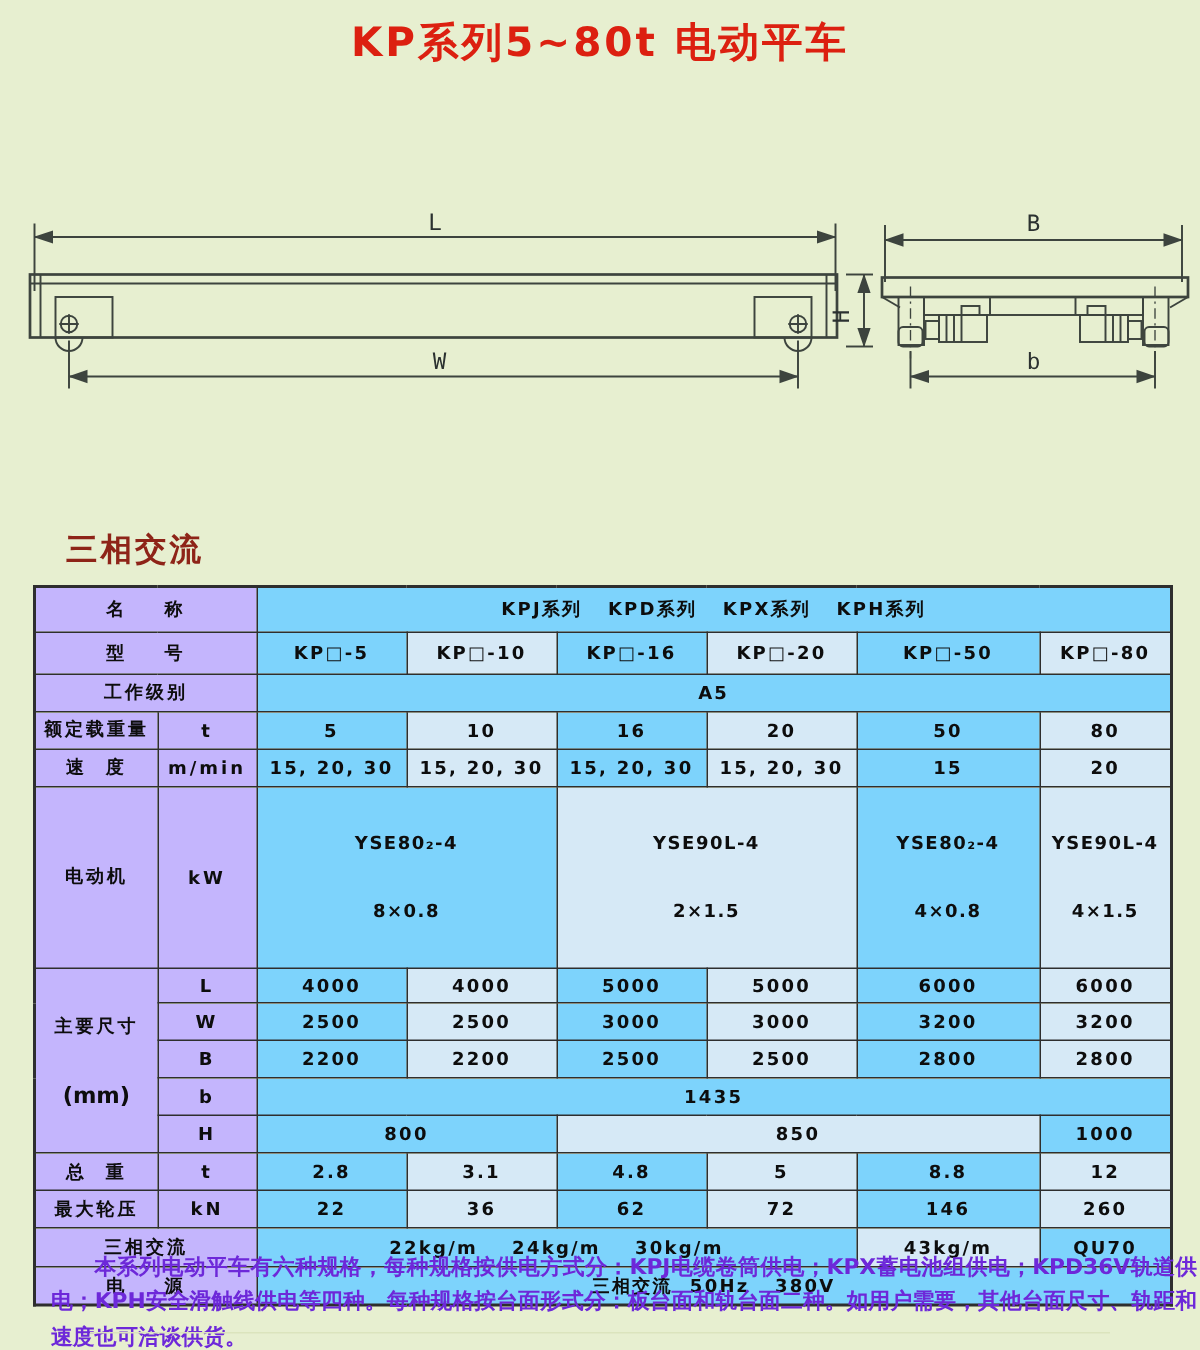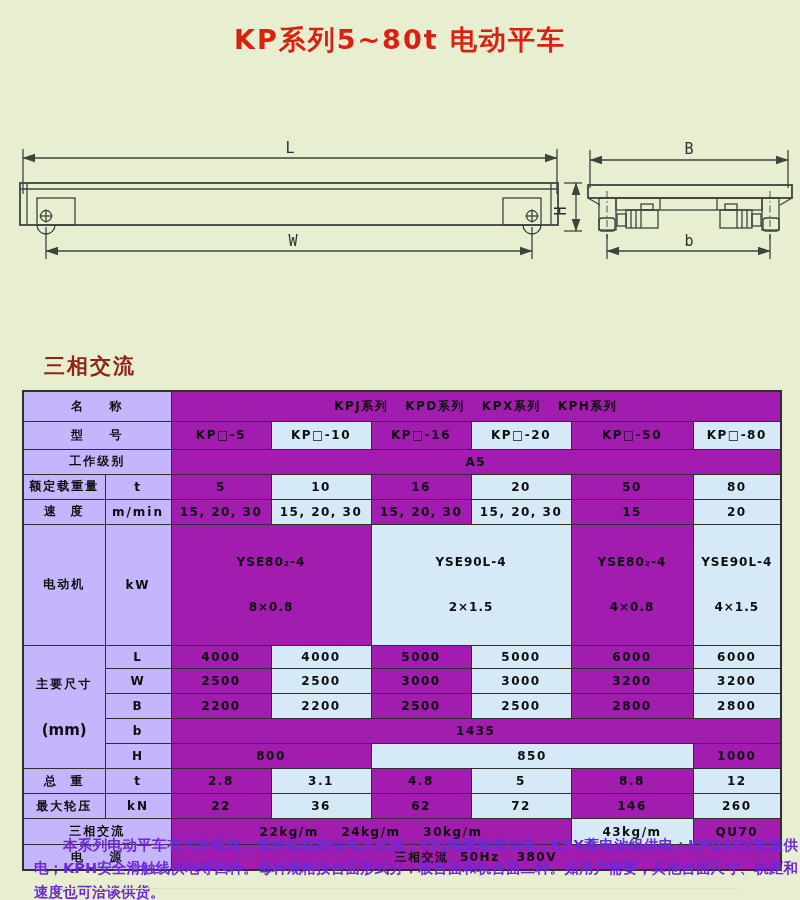--- a/index.html
+++ b/index.html
@@ -3,21 +3,21 @@
 <meta charset="utf-8">
 <style>
   html,body{margin:0;padding:0;}
   body{
     width:800px;height:900px;position:relative;overflow:hidden;
     background:#e7efd0;
     font-family:"DejaVu Sans","Liberation Sans",sans-serif;
     color:#111;
   }
   .page-title{
-    position:absolute;top:22px;left:0;width:800px;margin:0;
+    position:absolute;top:10px;left:0;width:800px;margin:0;
     text-align:center;font-size:27px;font-weight:bold;color:#dc2010;
     letter-spacing:2px;
   }
   .drawings{position:absolute;top:138px;left:0;width:800px;height:135px;}
   .svg-side{position:absolute;left:15px;top:0;}
   .svg-end{position:absolute;left:583px;top:0;}
   svg{overflow:visible;}
   .dln{stroke:#3d443e;stroke-width:1.3;fill:none;}
   .dln2{stroke:#3d443e;stroke-width:1.8;fill:none;}
   .dash{stroke:#3d443e;stroke-width:0.9;fill:none;stroke-dasharray:7 3 1.5 3;}
@@ -32,21 +32,21 @@
     font-size:12px;font-weight:bold;
   }
   table.spec{border:2px solid #2e2e2e;}
   .spec th,.spec td{
     border:1.5px solid #2e2e2e;
     padding:1px 2px;text-align:center;vertical-align:middle;
     white-space:pre;overflow:hidden;
   }
   .spec th{background:#c4b5fd;letter-spacing:2px;font-weight:bold;color:#0d0d0d;}
   .spec td{letter-spacing:1.5px;color:#0d0d0d;}
-  .g{background:#a21caf;margin-left:30px;}
+  .g{background:#7dd3fc;margin-left:30px;}
   .b{background:#d6e9f6;margin-top:12px;}
   .motor-line{line-height:1.45;letter-spacing:1px;}
   .lbl-sub{font-size:15px;letter-spacing:0;}
   .footer-par{
     position:absolute;top:818px;left:18px;width:764px;margin:16px;
     font-size:14.5px;line-height:1.62;color:#6d28d9;font-weight:600;
     text-indent:2em;text-align:justify;
   }
   .bottom-rule{
     position:absolute;top:888px;left:60px;width:680px;height:0;

